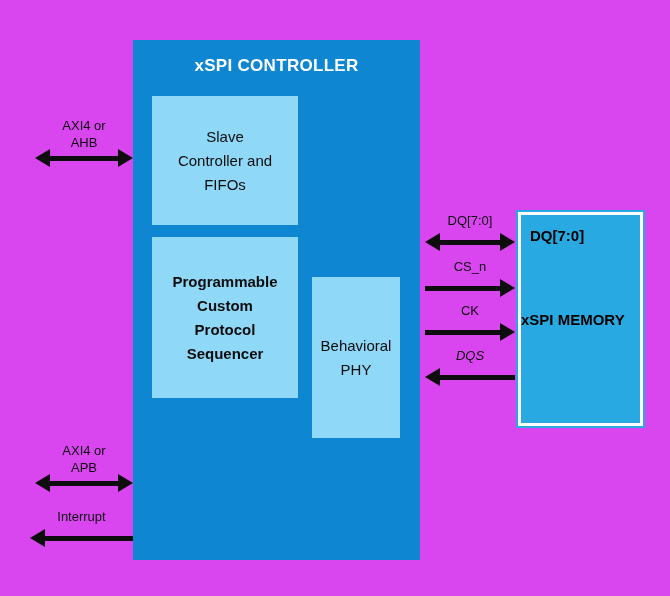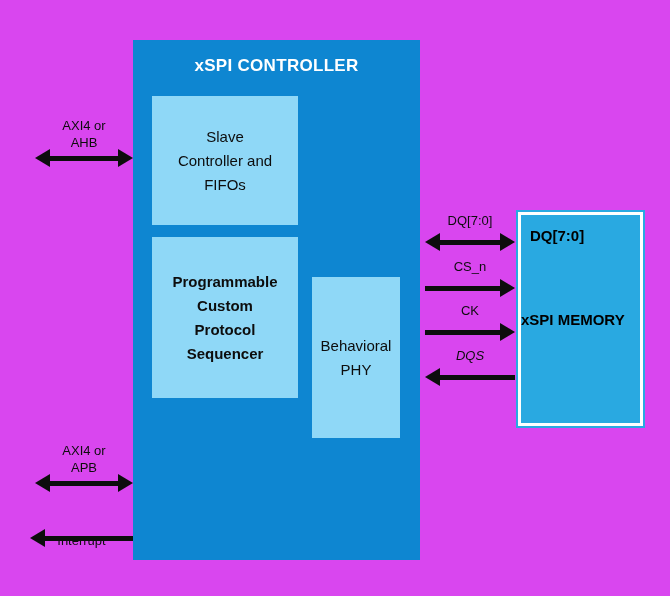--- a/index.html
+++ b/index.html
@@ -95,21 +95,21 @@
   </div>
 
   <div class="sig-label" style="left:35px;top:442px;width:98px;">AXI4 or
 APB</div>
   <div class="arrow" style="left:35px;top:473px;width:98px;">
     <span class="head hl"></span>
     <span class="shaft"></span>
     <span class="head hr"></span>
   </div>
 
-  <div class="sig-label" style="left:30px;top:532px;width:103px;">Interrupt</div>
+  <div class="sig-label" style="left:30px;top:508px;width:103px;">Interrupt</div>
   <div class="arrow" style="left:30px;top:528px;width:103px;">
     <span class="head hl"></span>
     <span class="shaft"></span>
   </div>
 
   <div class="sig-label" style="left:425px;top:212px;width:90px;">DQ[7:0]</div>
   <div class="arrow" style="left:425px;top:232px;width:90px;">
     <span class="head hl"></span>
     <span class="shaft"></span>
     <span class="head hr"></span>

